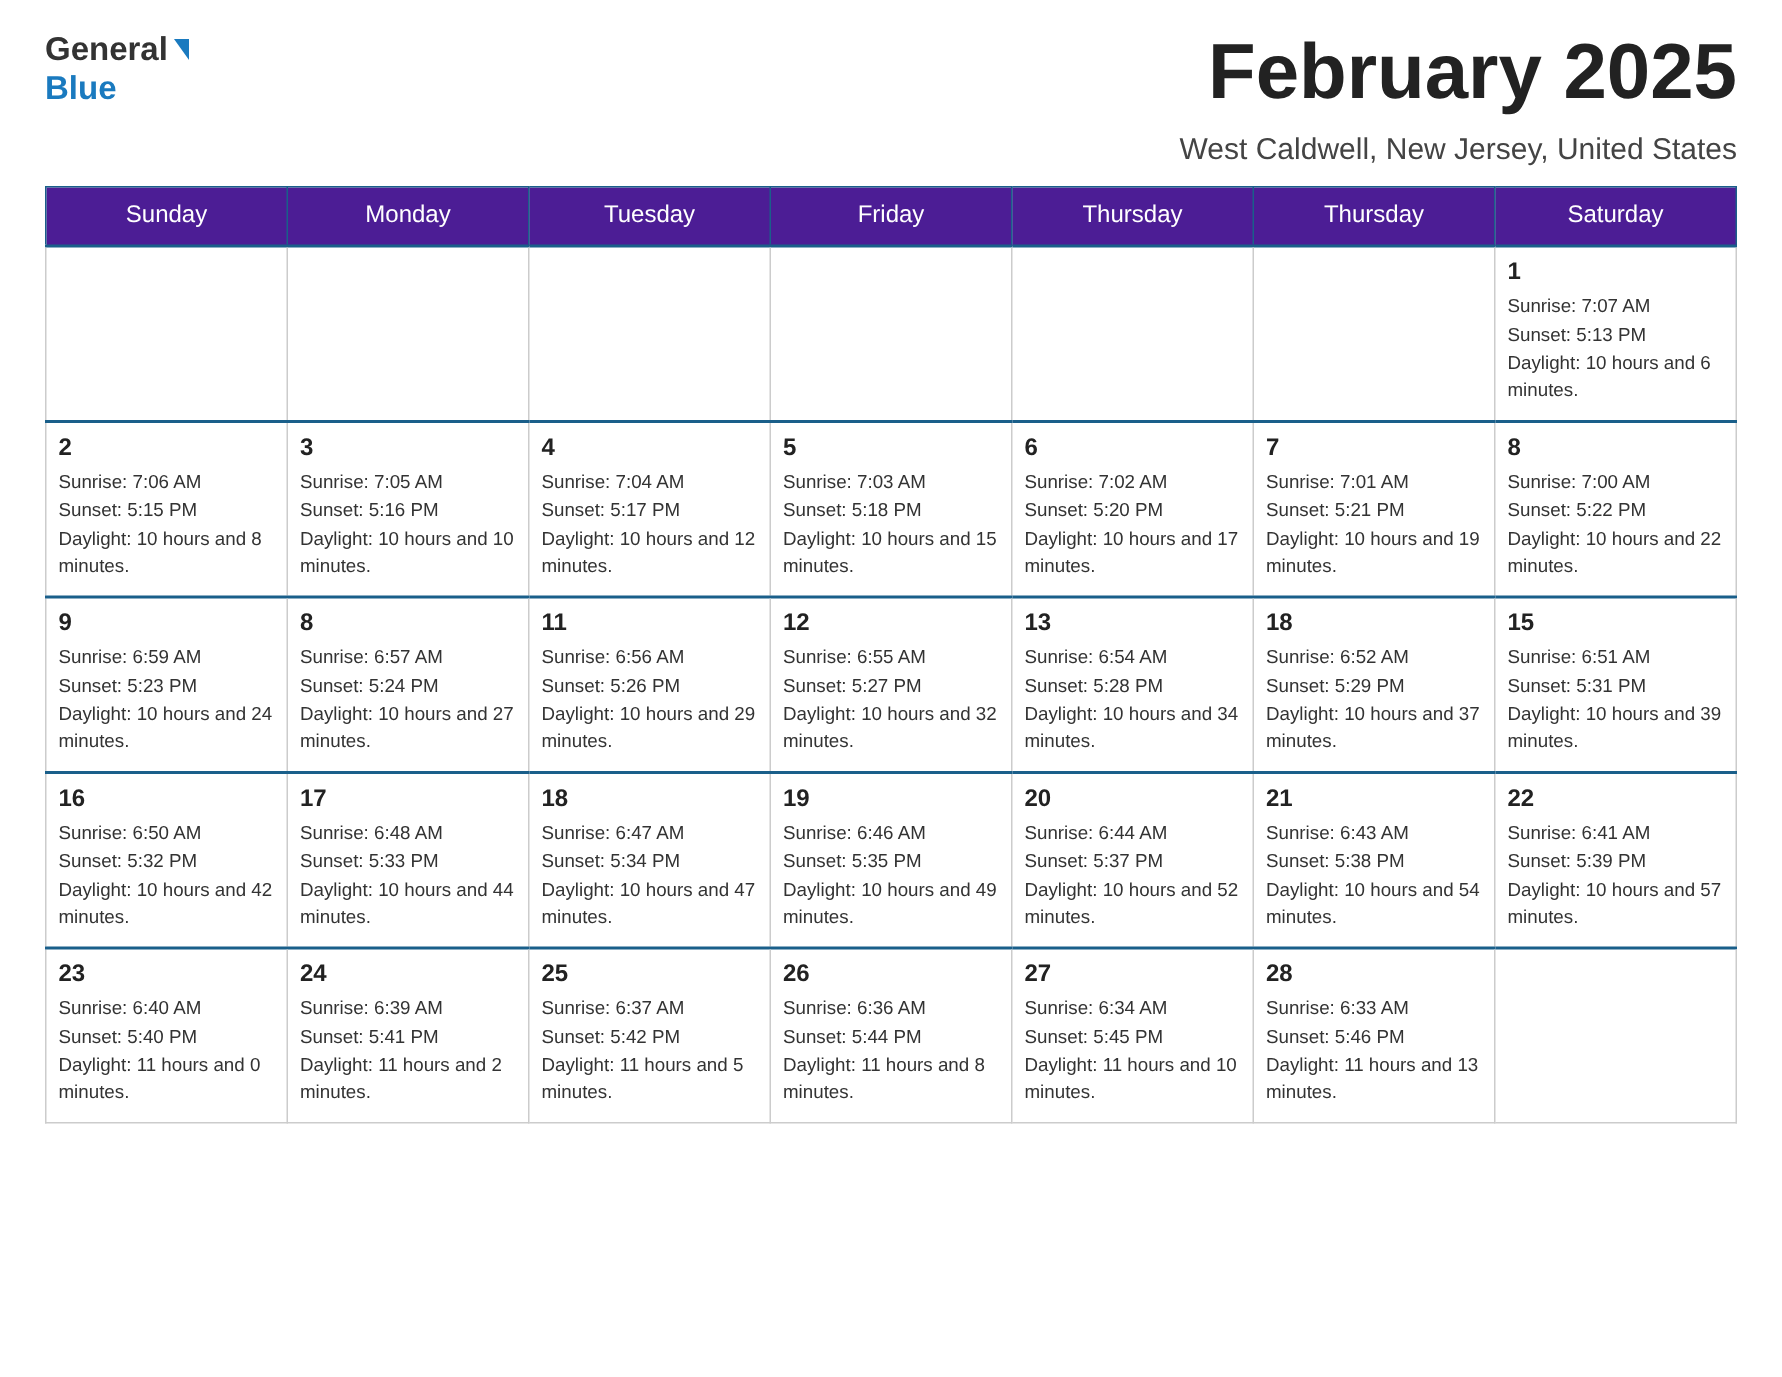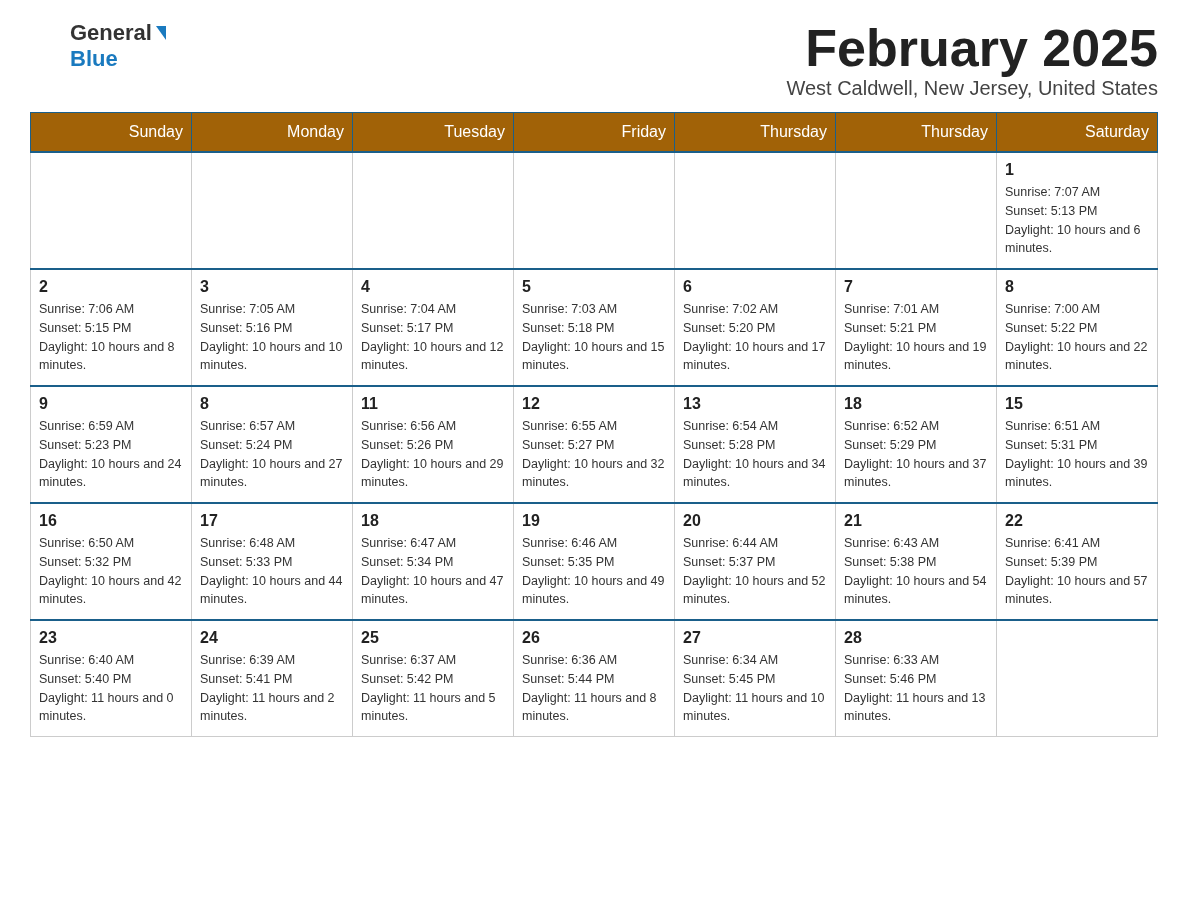--- a/index.html
+++ b/index.html
@@ -13,21 +13,20 @@
     .header {
       display: flex;
       justify-content: space-between;
       align-items: flex-start;
       margin-bottom: 10px;
     }
     .logo {
       display: flex;
       flex-direction: column;
       align-items: flex-start;
-      margin-left: 40px;
     }
     .logo-text {
       font-size: 22px;
       font-weight: bold;
       color: #333;
       display: flex;
       align-items: center;
       gap: 2px;
     }
     .logo-general { color: #333; }
@@ -46,34 +45,34 @@
     .title-section { text-align: right; }
     .calendar-title {
       font-size: 52px;
       font-weight: bold;
       color: #222;
       line-height: 1.1;
     }
     .calendar-subtitle {
       font-size: 20px;
       color: #444;
-      margin-top: 0;
+      margin-top: 12px;
     }
     .calendar {
       width: 100%;
       border-collapse: collapse;
       margin-top: 12px;
     }
     .calendar th {
-      background: #a16207;
+      background: #4c1d95;
       color: #fff;
       padding: 10px 8px;
       font-size: 16px;
       font-weight: normal;
-      text-align: right;
+      text-align: center;
       border: 1px solid #1a5f8a;
     }
     .calendar td {
       border: 1px solid #ccc;
       vertical-align: top;
       padding: 8px 8px 10px 8px;
       width: calc(100% / 7);
       background: #fff;
       min-height: 100px;
     }

